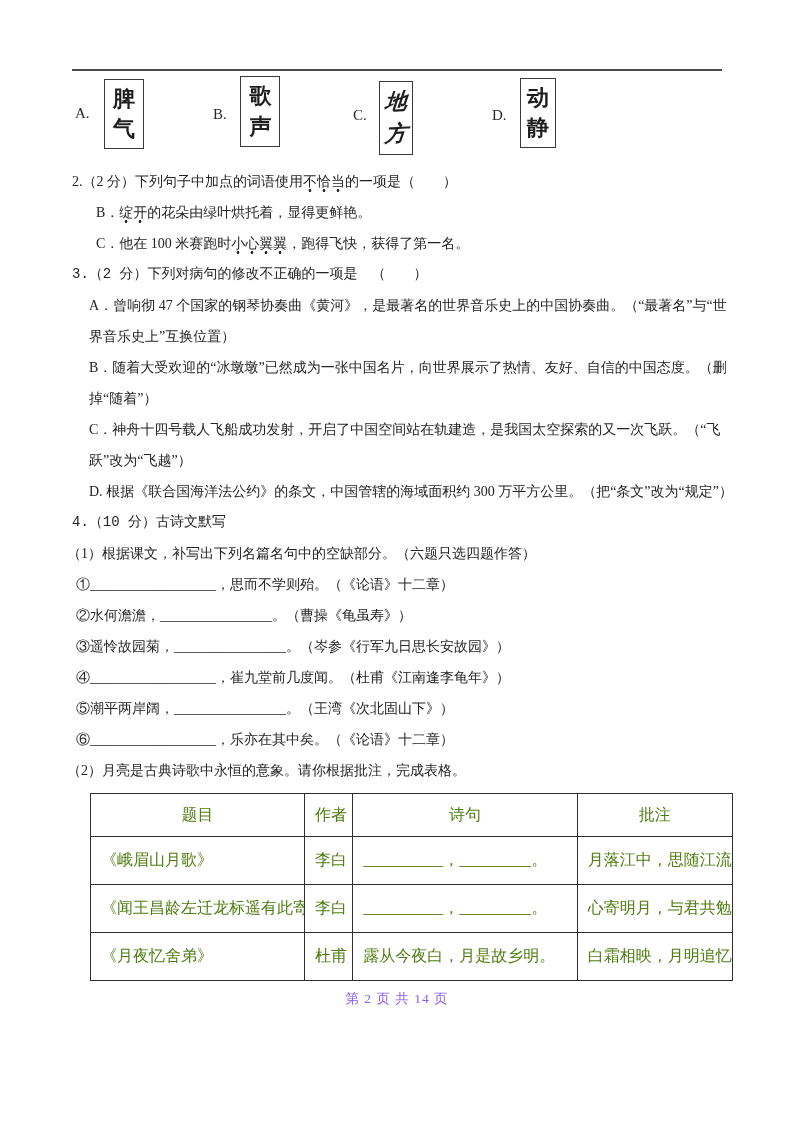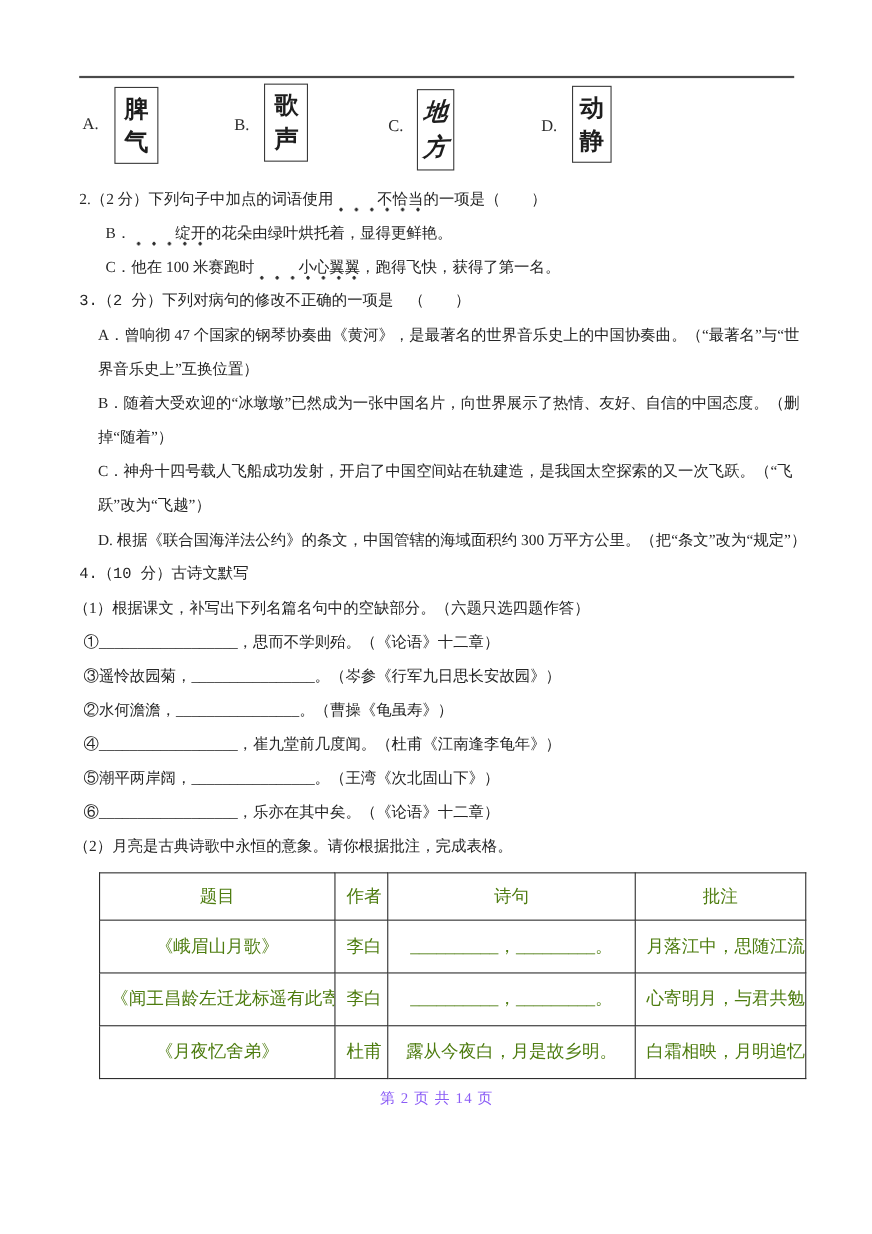--- a/index.html
+++ b/index.html
@@ -43,21 +43,20 @@
   .opt2{margin-left:24px;}
   .opt3{margin-left:17px;}
   .q4item{margin-left:4px;}
   .part-label{margin-left:-5px;}
   .emdot{
     background-image:radial-gradient(circle,#2b2b2b 1.3px,rgba(0,0,0,0) 1.6px);
     background-size:14px 5px;
     background-position:0 100%;
     background-repeat:repeat-x;
     padding-bottom:4px;
-    padding-left:40px;
   }
   .gap-s{margin-top:5px;}
   .gap-m{margin-top:2px;font-family:Liberation Mono, monospace;}
   
   table.poem{
     border-collapse:collapse;
     margin-left:18px;margin-top:10px;
     width:643px;table-layout:fixed;
     font-size:16px;color:#4d7c0f;
   }
@@ -67,21 +66,21 @@
     padding:0 10px;
     overflow:hidden;white-space:nowrap;
   }
   table.poem th{height:42px;text-align:center;}
   table.poem td{height:47px;}
   .col-title{width:204px;}
   .col-author{width:46px;}
   .col-verse{width:214px;}
   .col-note{width:148px;}
   td.c-author{text-align:center;padding:0 4px;}
-  td.c-title,td.c-verse,td.c-note{text-align:center;}
+  td.c-title,td.c-verse,td.c-note{text-align:left;}
   .footer{
     text-align:center;margin-top:9px;
     font-size:13.5px;color:#8b5cf6;letter-spacing:1px;
   }
 </style>
 </head>
 <body>
 
 <div class="page">
 
@@ -134,22 +133,22 @@
     <div class="tline opt3">跃”改为“飞越”）</div>
   </div>
   <div>
     <div class="tline opt3"><span>D. </span><span>根据《联合国海洋法公约》的条文，中国管辖的海域面积约 300 万平方公里。（把“条文”改为“规定”）</span></div>
 
   </div>
 
   <div class="tline gap-m">4.（10 分）古诗文默写</div>
   <div class="tline part-label">（1）根据课文，补写出下列名篇名句中的空缺部分。（六题只选四题作答）</div>
   <div class="tline q4item">①__________________，思而不学则殆。（《论语》十二章）</div>
+  <div class="tline q4item">②水何澹澹，________________。（曹操《龟虽寿》）</div>
   <div class="tline q4item">③遥怜故园菊，________________。（岑参《行军九日思长安故园》）</div>
-  <div class="tline q4item">②水何澹澹，________________。（曹操《龟虽寿》）</div>
   <div class="tline q4item">④__________________，崔九堂前几度闻。（杜甫《江南逢李龟年》）</div>
   <div class="tline q4item">⑤潮平两岸阔，________________。（王湾《次北固山下》）</div>
   <div class="tline q4item">⑥__________________，乐亦在其中矣。（《论语》十二章）</div>
   <div class="tline part-label">（2）月亮是古典诗歌中永恒的意象。请你根据批注，完成表格。</div>
 
   <table class="poem">
     <colgroup>
       <col class="col-title">
         <col class="col-author">
         <col class="col-verse">

